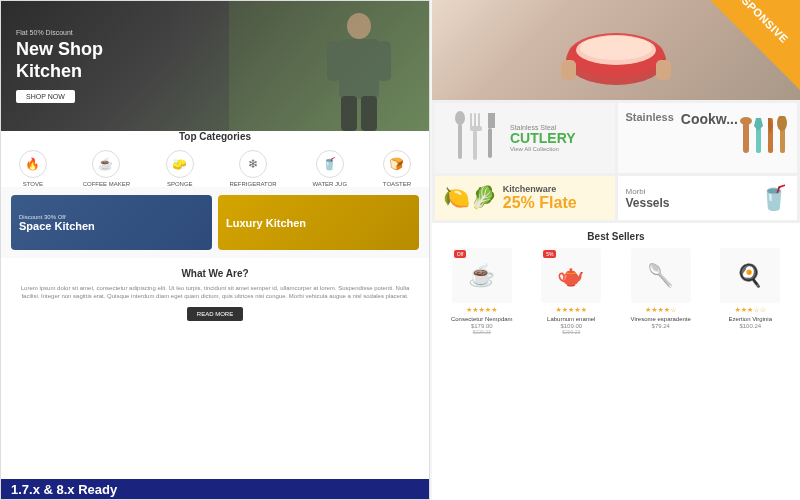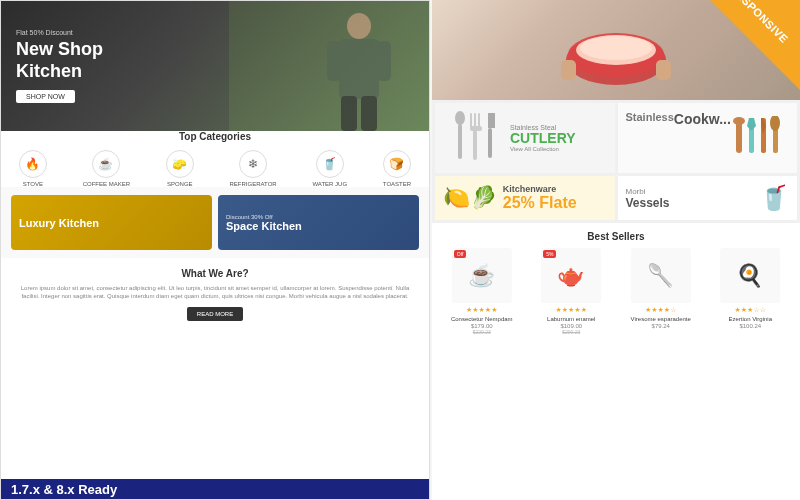--- a/index.html
+++ b/index.html
@@ -495,27 +495,27 @@
         <span class="category-label">WATER JUG</span>
       </div>
       <div class="category-item">
         <div class="category-icon-circle">🍞</div>
         <span class="category-label">TOASTER</span>
       </div>
     </div>
   </div>
 
   <div class="promo-banners">
+    <div class="promo-banner promo-blue">
+      <div class="promo-discount">Discount 30% Off</div>
+      <div class="promo-name">Space Kitchen</div>
+    </div>
     <div class="promo-banner promo-yellow">
       <div class="promo-discount"></div>
       <div class="promo-name">Luxury Kitchen</div>
-    </div>
-    <div class="promo-banner promo-blue">
-      <div class="promo-discount">Discount 30% Off</div>
-      <div class="promo-name">Space Kitchen</div>
     </div>
   </div>
 
   <div class="what-we-are">
     <div class="what-title">What We Are?</div>
     <div class="what-text">Lorem ipsum dolor sit amet, consectetur adipiscing elit. Ut leo turpis, tincidunt sit amet semper id, ullamcorper at lorem. Suspendisse potenti. Nulla facilisi. Integer non sagittis erat. Quisque interdum diam eget quam dictum, quis ultrices nisi congue. Morbi vehicula augue a nisl sodales placerat.</div>
     <button class="read-more-btn">READ MORE</button>
   </div>
 
   <div class="bottom-bar">
@@ -567,21 +567,21 @@
       </div>
       <div class="product-card-info">
         <div class="product-card-subtitle">Stainless Steal</div>
         <div class="product-card-title">CUTLERY</div>
         <div class="product-card-link">View All Collection</div>
       </div>
     </div>
 
     <div class="cookware-card" style="background:#fafafa;align-items:flex-start;padding:8px;">
       <div class="cookware-title" style="font-size:11px;color:#777;margin-bottom:3px;">Stainless</div>
-      <div style="font-size:14px;font-weight:bold;color:#555;">Cookw...</div>
+      <div style="font-size:14px;font-weight:bold;color:#555;margin-left:7px;">Cookw...</div>
 
       <div style="display:flex;gap:3px;margin-top:5px;">
         <svg width="60" height="40" viewBox="0 0 60 40">
           <rect x="5" y="2" width="6" height="35" rx="3" fill="#c8834a"></rect>
           <ellipse cx="8" cy="5" rx="6" ry="4" fill="#c8834a"></ellipse>
           <rect x="18" y="2" width="5" height="35" rx="2" fill="#6dc8c0"></rect>
           <path d="M18 2 L23 2 L25 10 L20 15 L16 10 Z" fill="#5ab8b0"></path>
           <rect x="30" y="2" width="5" height="35" rx="2" fill="#c87838"></rect>
           <path d="M30 2 L32 2 L35 10 L32 18 L30 10 Z" fill="#b86828"></path>
           <rect x="42" y="2" width="5" height="35" rx="2" fill="#c89048"></rect>

